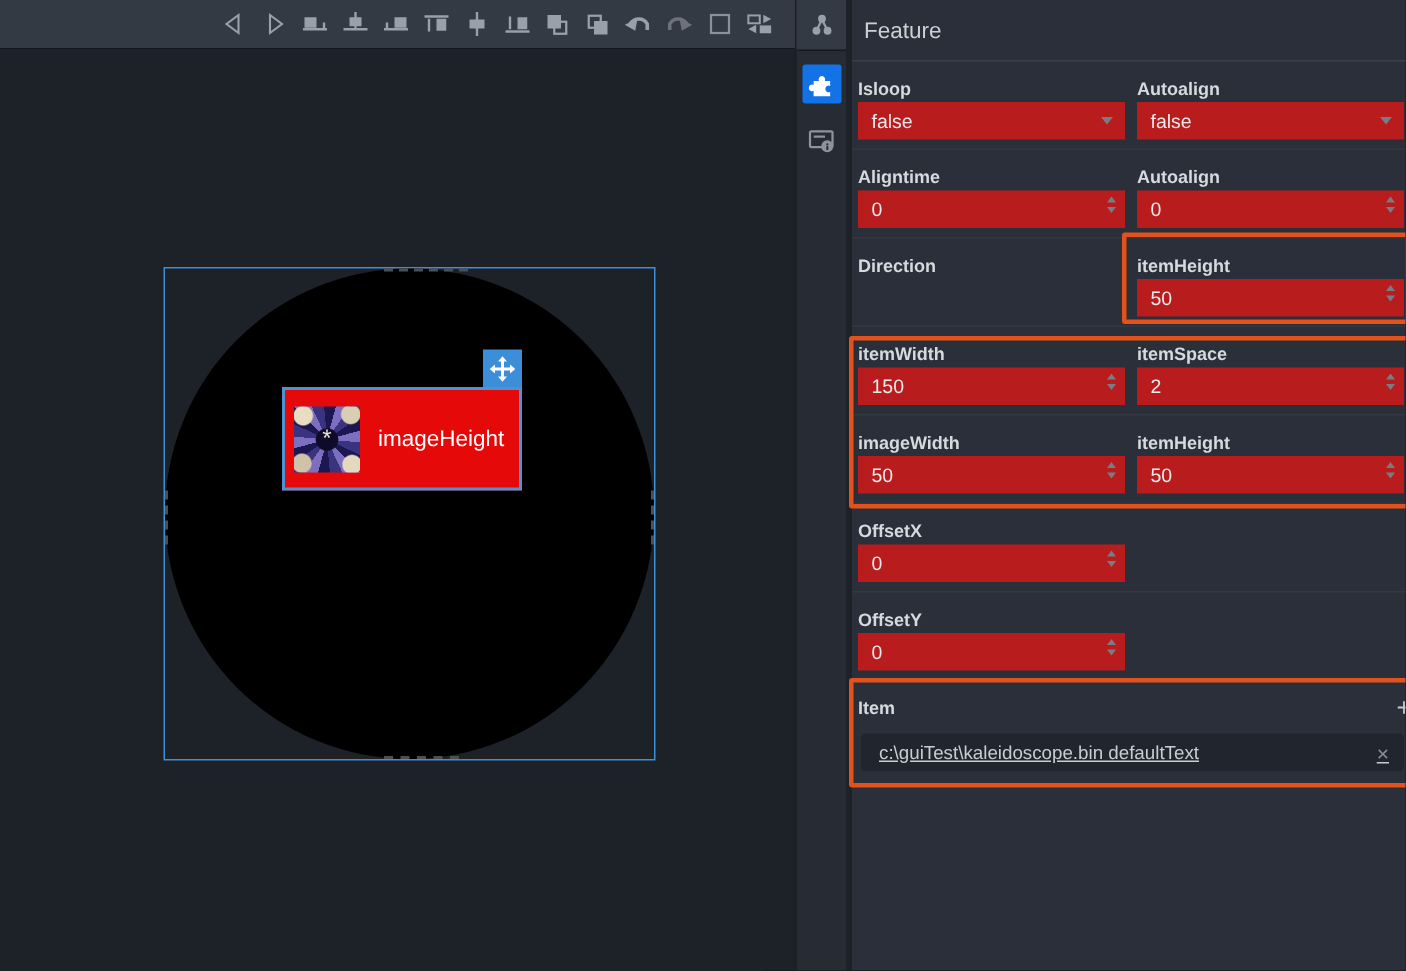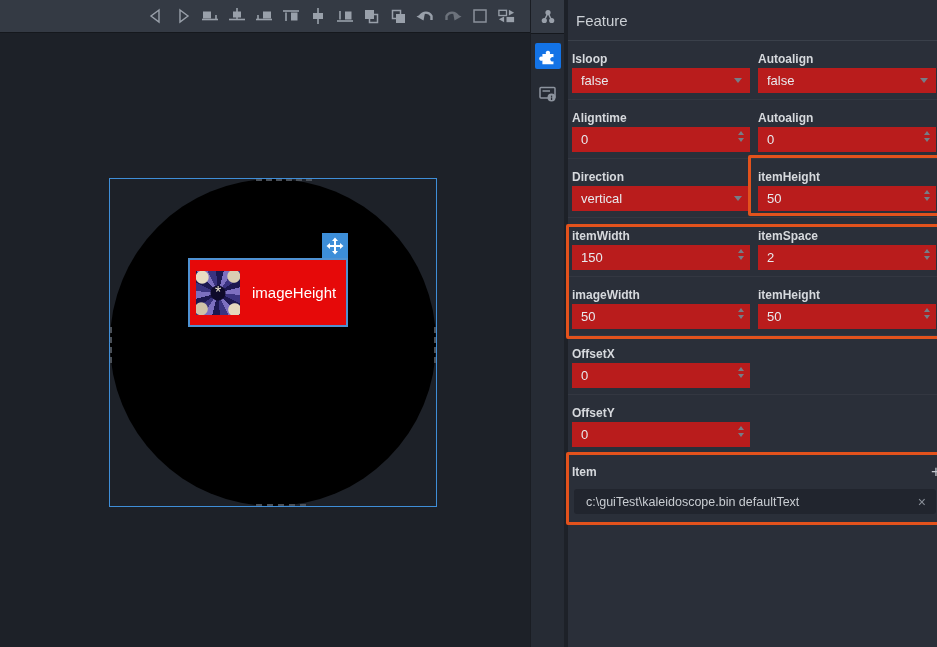--- a/index.html
+++ b/index.html
@@ -60,21 +60,21 @@
          border:4.5px solid transparent;border-top:5px solid #767d87;border-bottom:none;}
   .spin{position:absolute;right:6px;top:4px;display:flex;flex-direction:column;gap:3px;align-items:center;}
   .spin .up{width:0;height:0;border:3.5px solid transparent;border-bottom:4.5px solid #767d87;border-top:none;}
   .spin .dn{width:0;height:0;border:3.5px solid transparent;border-top:4.5px solid #767d87;border-bottom:none;}
 
   .item-section{padding:9px 0 6px 4px;}
   .item-head{display:flex;align-items:center;justify-content:space-between;height:18px;}
   .item-head .plabel{flex:1;}
   .plus{color:#c2c7ce;font-size:17px;line-height:16px;cursor:default;}
   .item-entry{margin:8px 5px 0 2px;height:25px;background:#21252e;border-radius:3px;
-              display:flex;align-items:center;padding:0 10px 0 12px;font-size:12.5px;color:#c9cdd2;}
+              display:flex;align-items:center;padding:0 10px 0 12px;font-size:12.5px;color:#c9cdd2;text-decoration:underline;}
   .item-entry .etext{flex:1;white-space:nowrap;overflow:hidden;}
   .item-entry .x{color:#8a9099;font-size:14px;margin-left:8px;}
 
   .hl{position:absolute;border:3px solid #e3521c;border-radius:2px;pointer-events:none;z-index:5;box-sizing:border-box;}
   .hl1{left:180px;top:155px;width:192px;height:61px;}
   .hl2{left:-2px;top:224px;width:375px;height:115px;}
   .hl3{left:-2px;top:452px;width:375px;height:73px;}
 </style>
 </head>
 <body>
@@ -267,24 +267,20 @@
               <span class="up"></span>
               <span class="dn"></span>
             </span>
         </div>
       </div>
     </div>
 
     <div class="prow">
       <div class="pcell">
         <div class="plabel">Direction</div>
-        <div class="field">
-          <span>vertical</span>
-          <span class="caret"></span>
-        </div>
       </div>
       <div class="pcell">
         <div class="plabel">itemHeight</div>
         <div class="field">
           <span>50</span>
           <span class="spin">
               <span class="up"></span>
               <span class="dn"></span>
             </span>
         </div>

